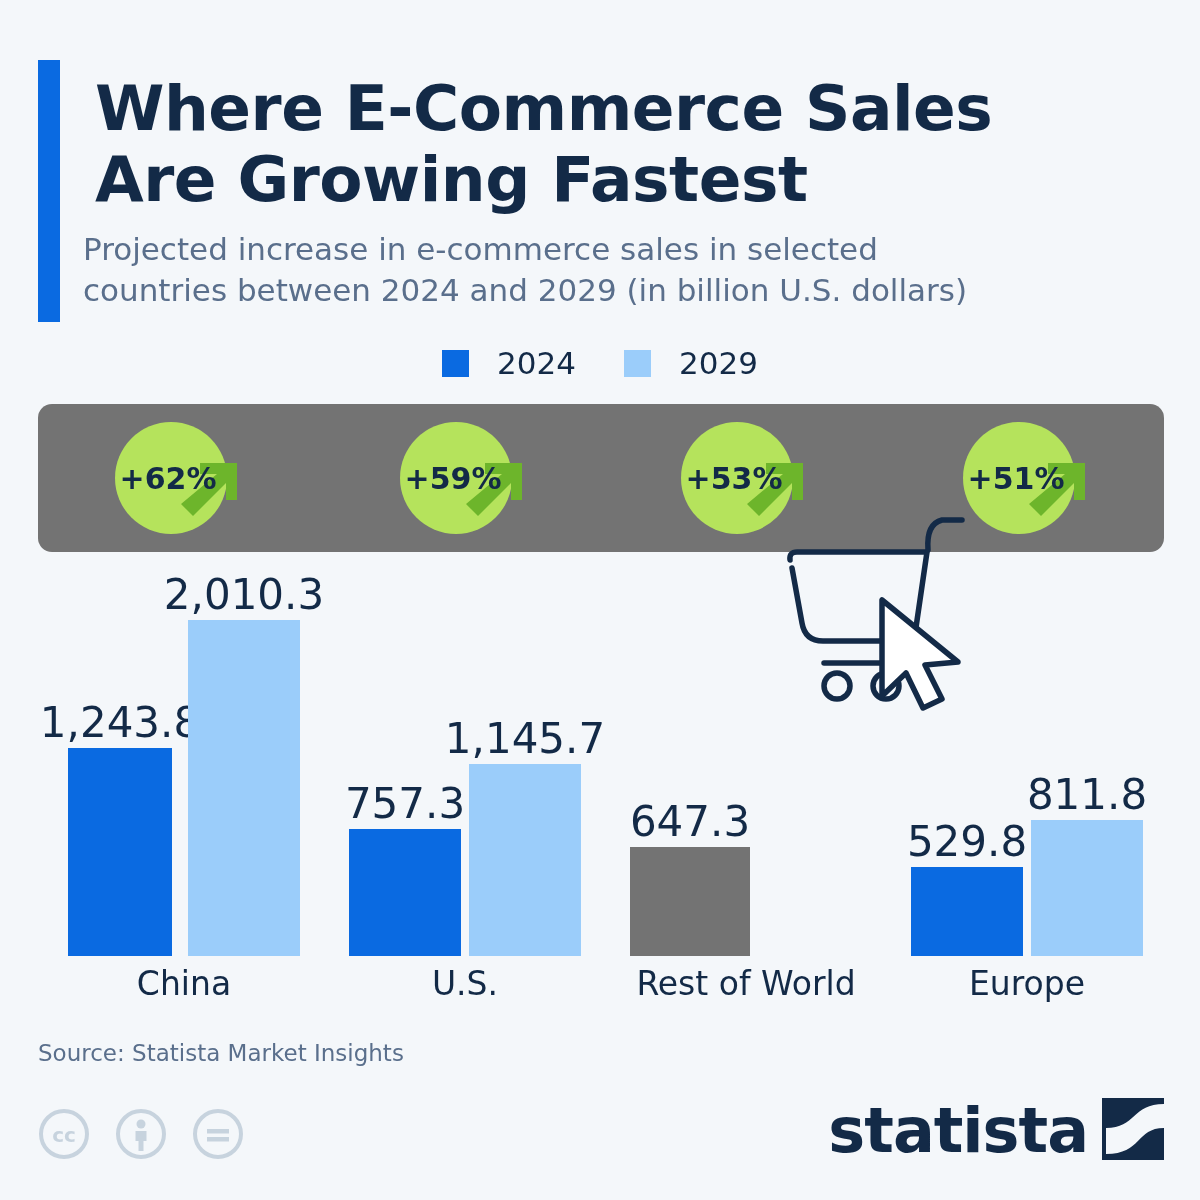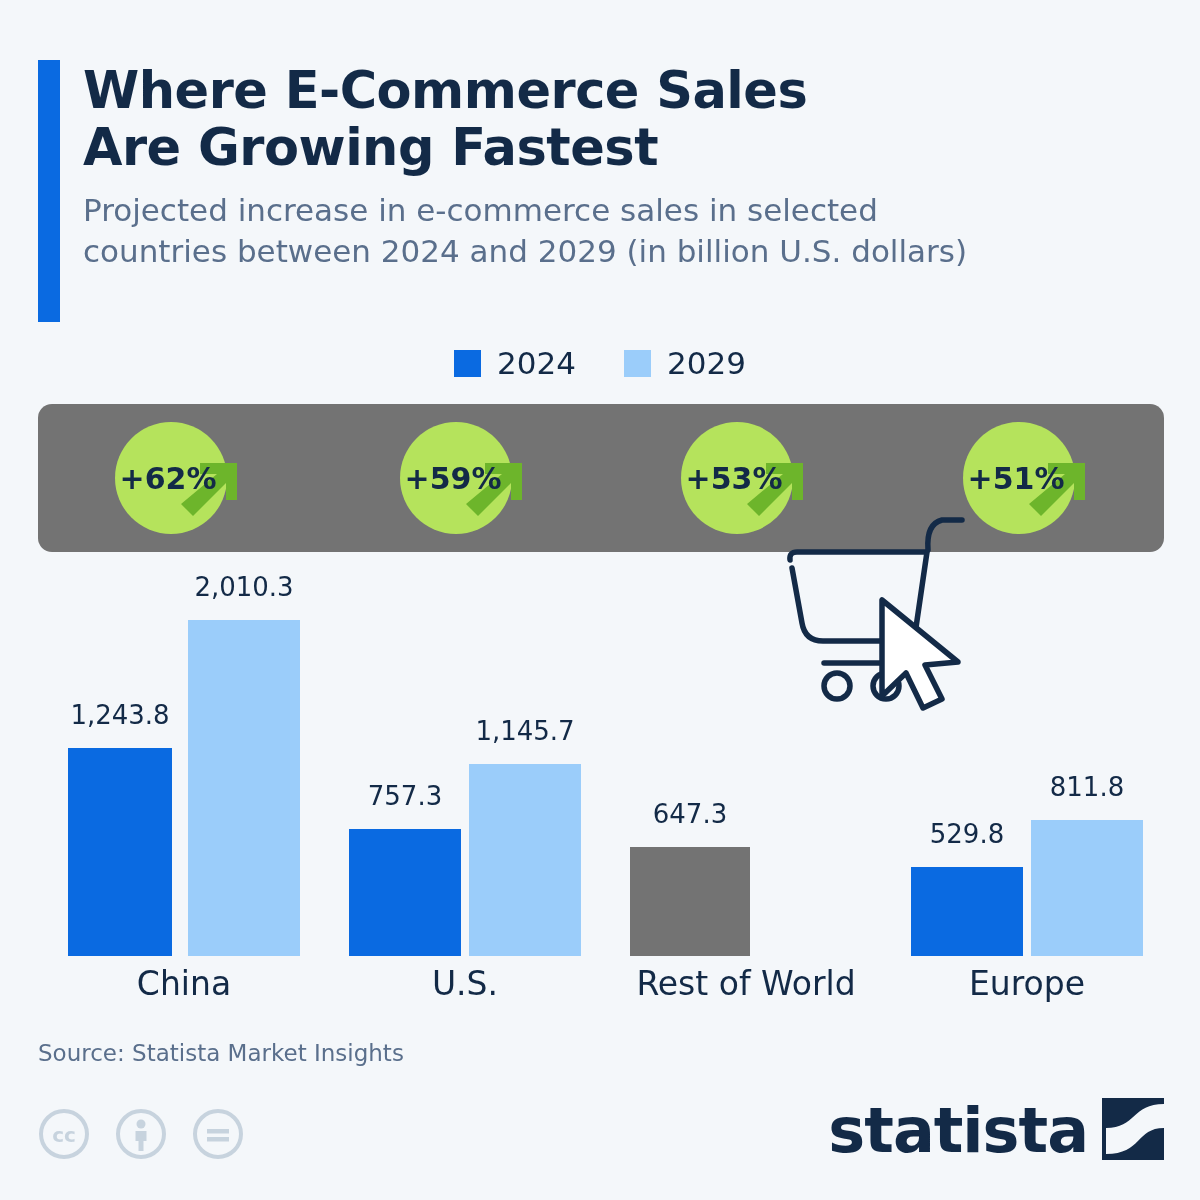--- a/index.html
+++ b/index.html
@@ -28,26 +28,26 @@
     top: 2px;
     width: 22px;
     height: 262px;
     background: #0a6ae1;
   }
   .header-text {
     margin-left: 45px;
   }
   .title {
     font-family: "DejaVu Sans", sans-serif;
-    font-size: 51px;
+    font-size: 63px;
     font-weight: bold;
     line-height: 1.12;
     color: #132a47;
     letter-spacing: -0.5px;
-    margin: 0;
+    margin: 12px;
     padding-top: 4px;
   }
   .subtitle {
     font-family: "DejaVu Sans", sans-serif;
     font-size: 31px;
     font-weight: normal;
     line-height: 1.32;
     color: #5a6f8c;
     margin: 14px 0 0 0;
   }
@@ -59,21 +59,21 @@
     left: 0;
     width: 1200px;
     display: flex;
     justify-content: center;
     align-items: center;
     gap: 48px;
   }
   .legend-item {
     display: flex;
     align-items: center;
-    gap: 16px;
+    gap: 28px;
   }
   .legend-swatch {
     width: 27px;
     height: 27px;
   }
   .legend-label {
     font-size: 31px;
     color: #132a47;
     line-height: 1;
   }
@@ -154,21 +154,21 @@
     height: 400px;
   }
   .bar {
     position: absolute;
     bottom: 0;
   }
   .bar-value {
     position: absolute;
     left: 50%;
     transform: translateX(-50%);
-    font-size: 26px;
+    font-size: 42px;
     color: #132a47;
     white-space: nowrap;
     line-height: 1;
   }
   .group-label {
     position: absolute;
     top: 408px;
     left: 50%;
     transform: translateX(-50%);
     font-size: 33px;

